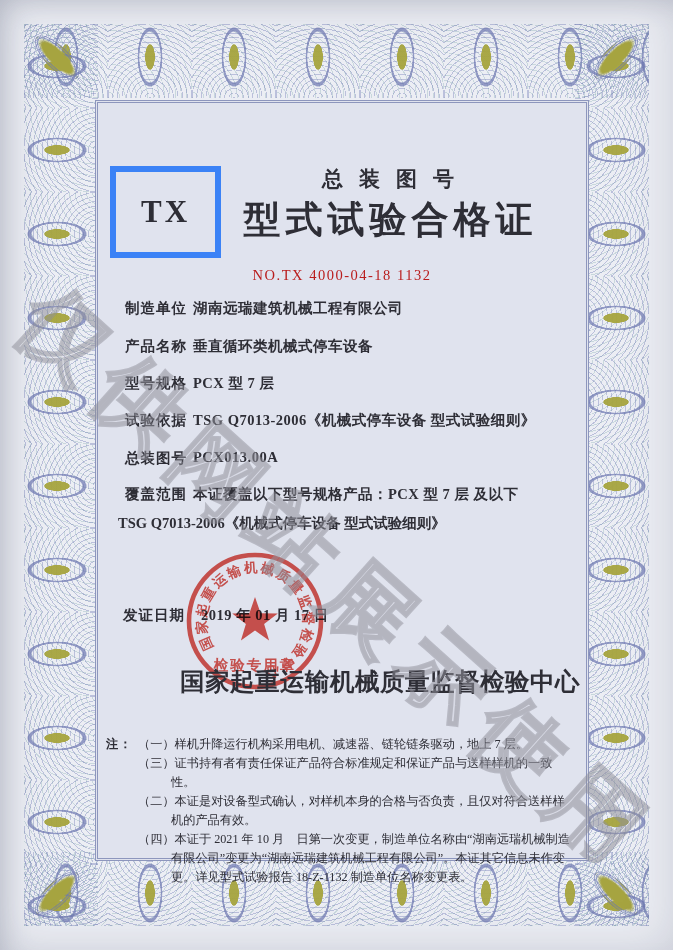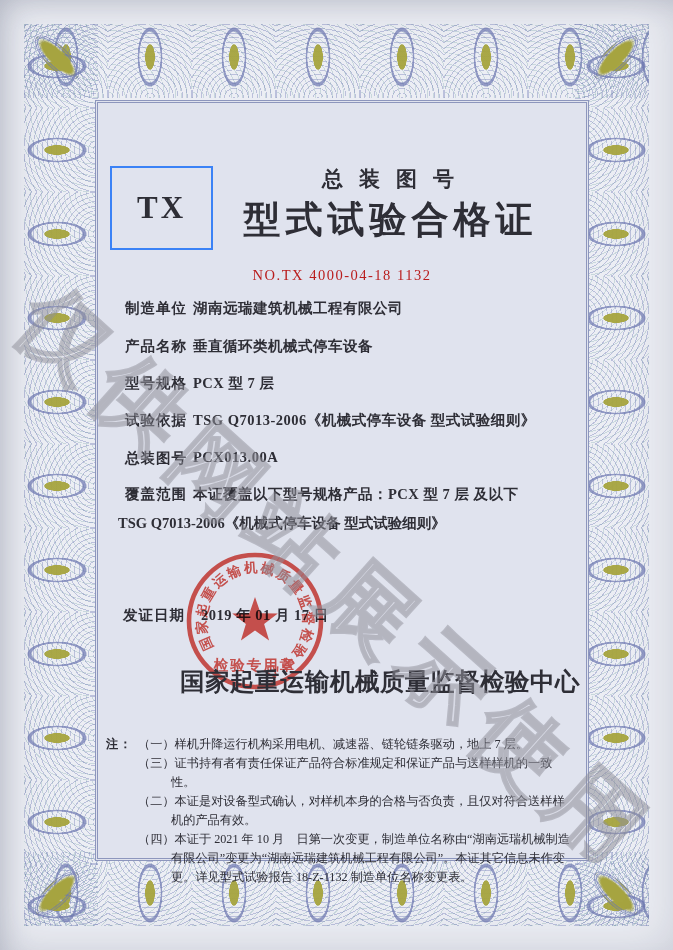--- a/index.html
+++ b/index.html
@@ -42,21 +42,21 @@
   .c-tl{left:20px;top:20px;}  .c-tl span{transform:rotate(45deg);}
   .c-tr{right:20px;top:20px;} .c-tr span{transform:rotate(-45deg);}
   .c-bl{left:20px;bottom:20px;} .c-bl span{transform:rotate(-45deg);}
   .c-br{right:20px;bottom:20px;} .c-br span{transform:rotate(45deg);}
 
   
   .frame{position:absolute;left:95px;top:100px;width:488px;height:755px;
       border:3px double #8d96bd;background:#e0e3ee;}
 
   .tx-box{position:absolute;left:12px;top:63px;width:99px;height:80px;
-      border:2px solid #3b82f6;display:flex;align-items:center;justify-content:center;
+      border:6px solid #3b82f6;display:flex;align-items:center;justify-content:center;
       font-weight:bold;font-size:31px;letter-spacing:3px;}
   .title-block{position:absolute;left:100px;top:62px;width:380px;text-align:center;}
   .subtitle{font-size:21px;font-weight:bold;letter-spacing:16px;text-indent:16px;}
   .main-title{margin-top:2px;font-size:37px;font-weight:bold;letter-spacing:5px;text-indent:5px;}
   .cert-no{position:absolute;left:0;top:164px;width:100%;text-align:center;
       font-size:14.5px;letter-spacing:1.5px;color:#b91c1c;}
 
   .field-row{position:absolute;left:0;width:470px;font-size:14.5px;font-weight:bold;white-space:nowrap;}
   .field-row .flabel{position:absolute;left:27px;letter-spacing:1px;}
   .field-row .fvalue{position:absolute;left:95px;letter-spacing:.5px;}

